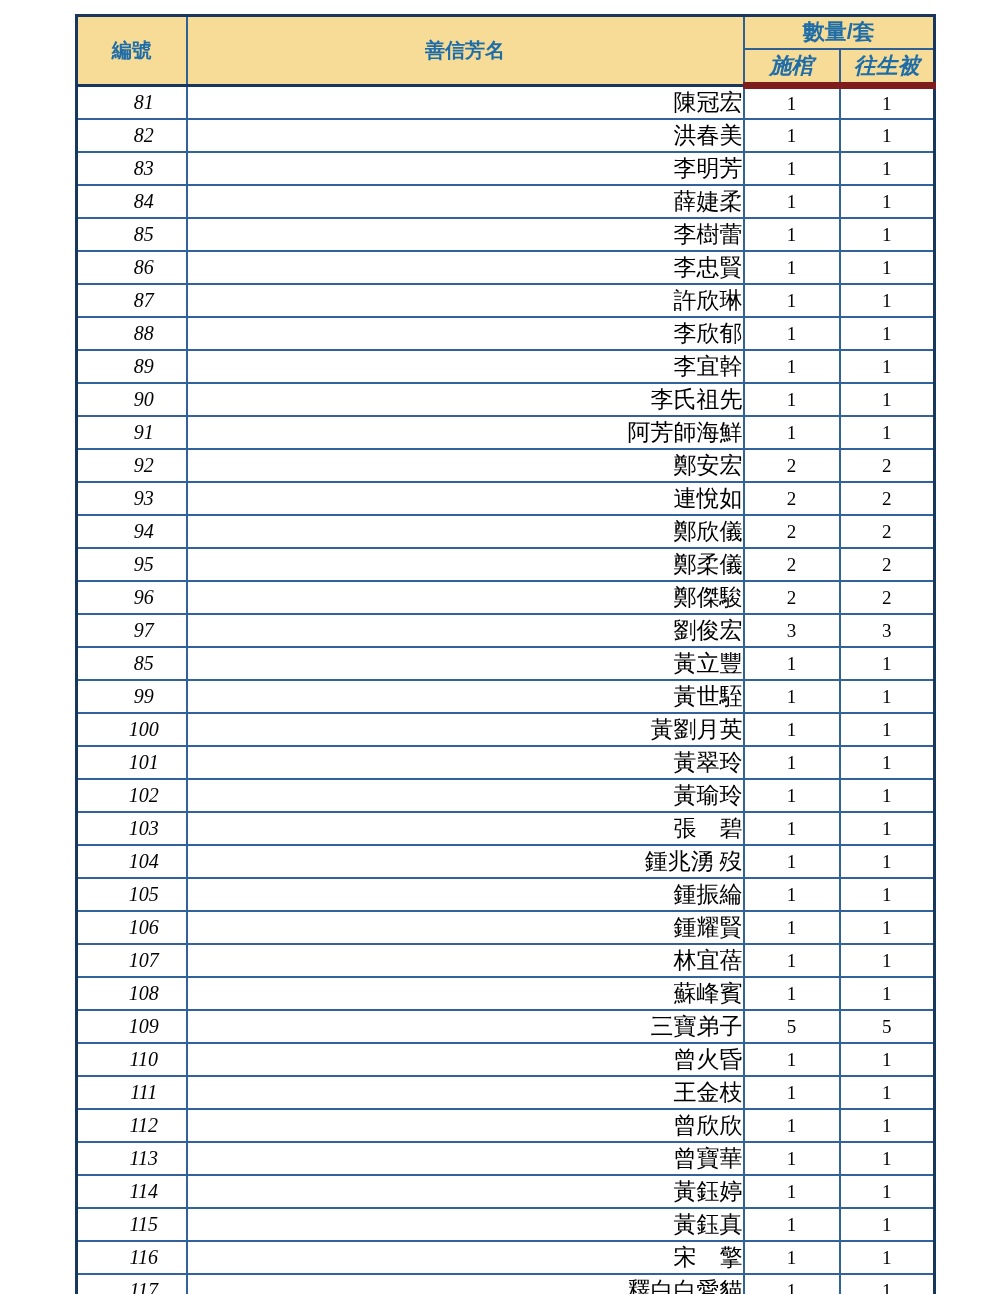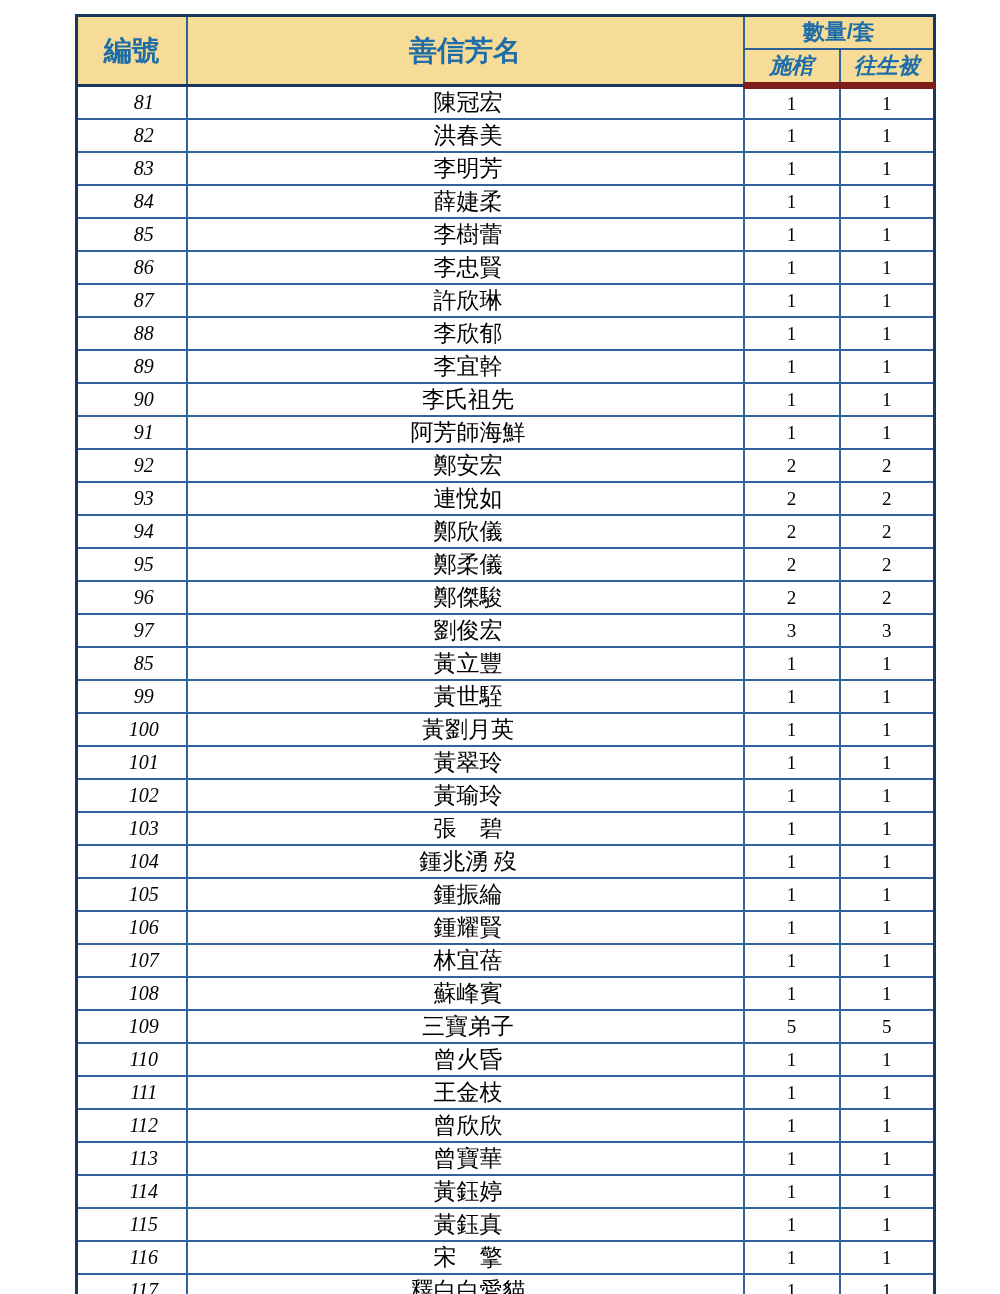--- a/index.html
+++ b/index.html
@@ -35,38 +35,38 @@
   .donor-table thead th {
     background: #F6DC96;
     color: #1F6DA8;
     font-family: "Liberation Sans", sans-serif;
     font-weight: bold;
     text-align: center;
     vertical-align: middle;
   }
   tr.header-top  { height: 33px; }
   tr.header-sub  { height: 37px; }
-  th.h-main { font-size: 28px; }
+  th.h-main { font-size: 20px; }
   th.h-qty  { font-size: 22px; margin-left: 32px; }
   th.h-sub  { font-size: 22px; }
 
   .donor-table tbody tr { height: 29.5px; }
   .donor-table tbody td {
     color: #000000;
     vertical-align: middle;
     background: #ffffff;
   }
   td.cell-number {
     text-align: center;
     font-style: italic;
     font-size: 20px;
     padding-left: 24px;
   }
   td.cell-name {
-    text-align: center;
+    text-align: right;
     font-size: 23px;
     padding-left: 6px;
   }
   td.cell-qty {
     text-align: center;
     font-size: 19px;
   }
 </style>
 </head>
 <body>

